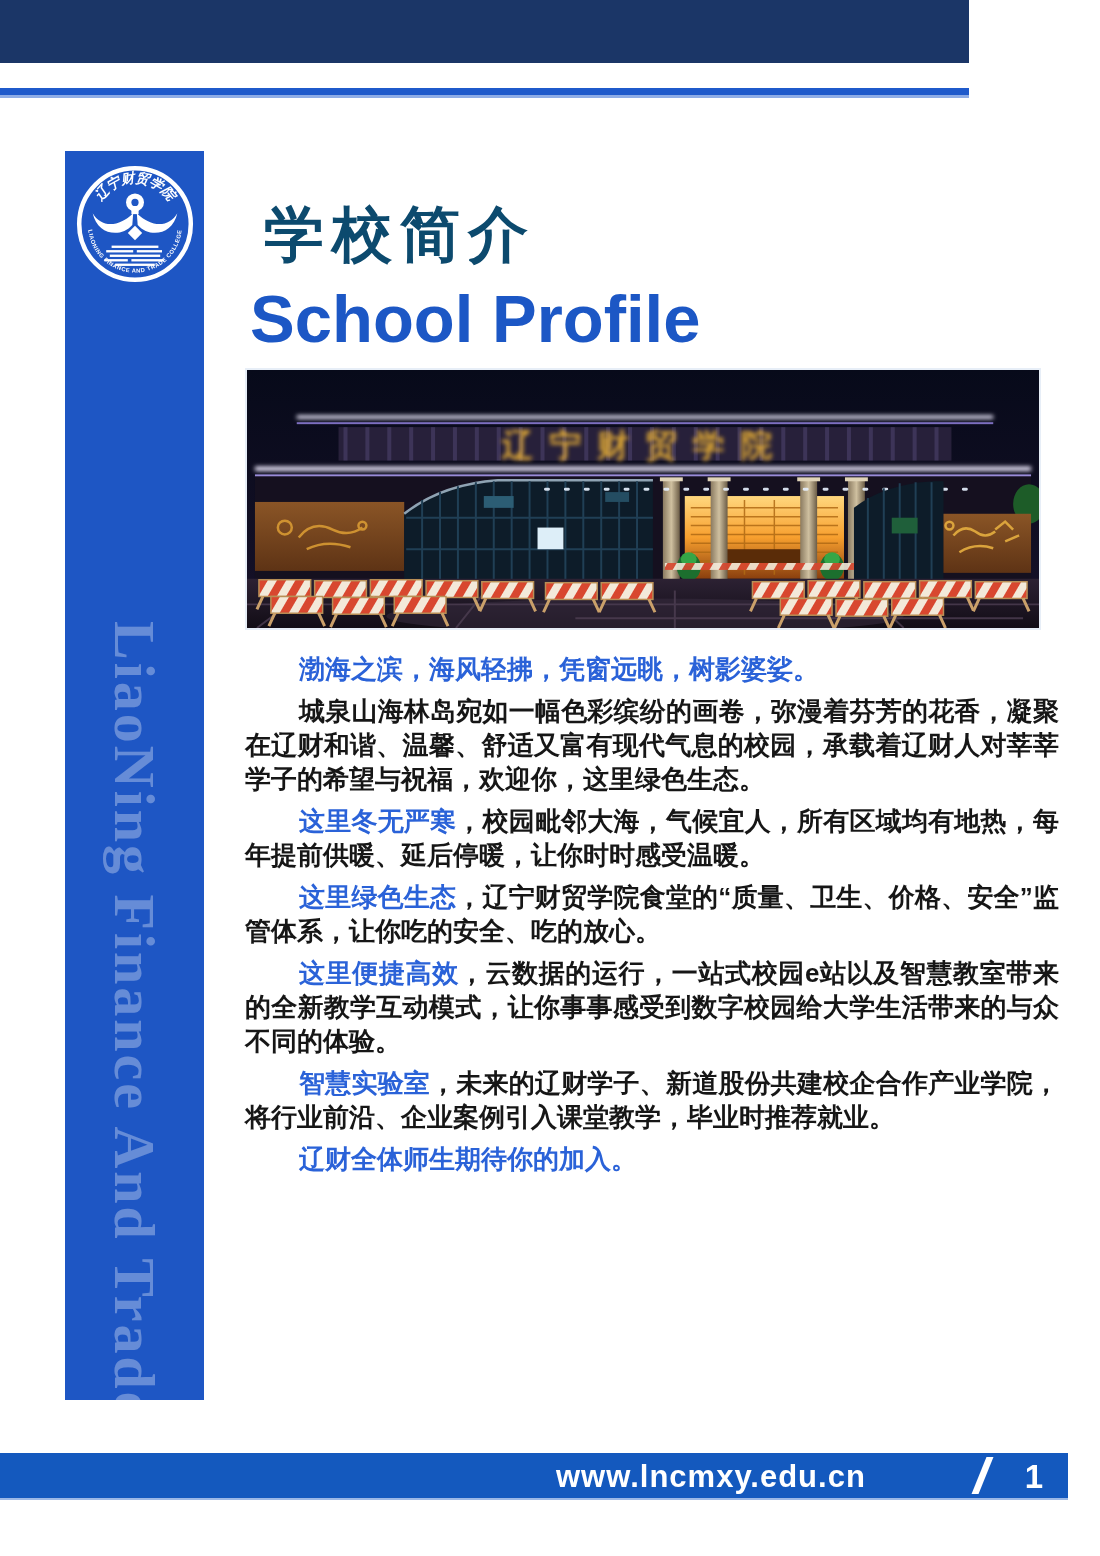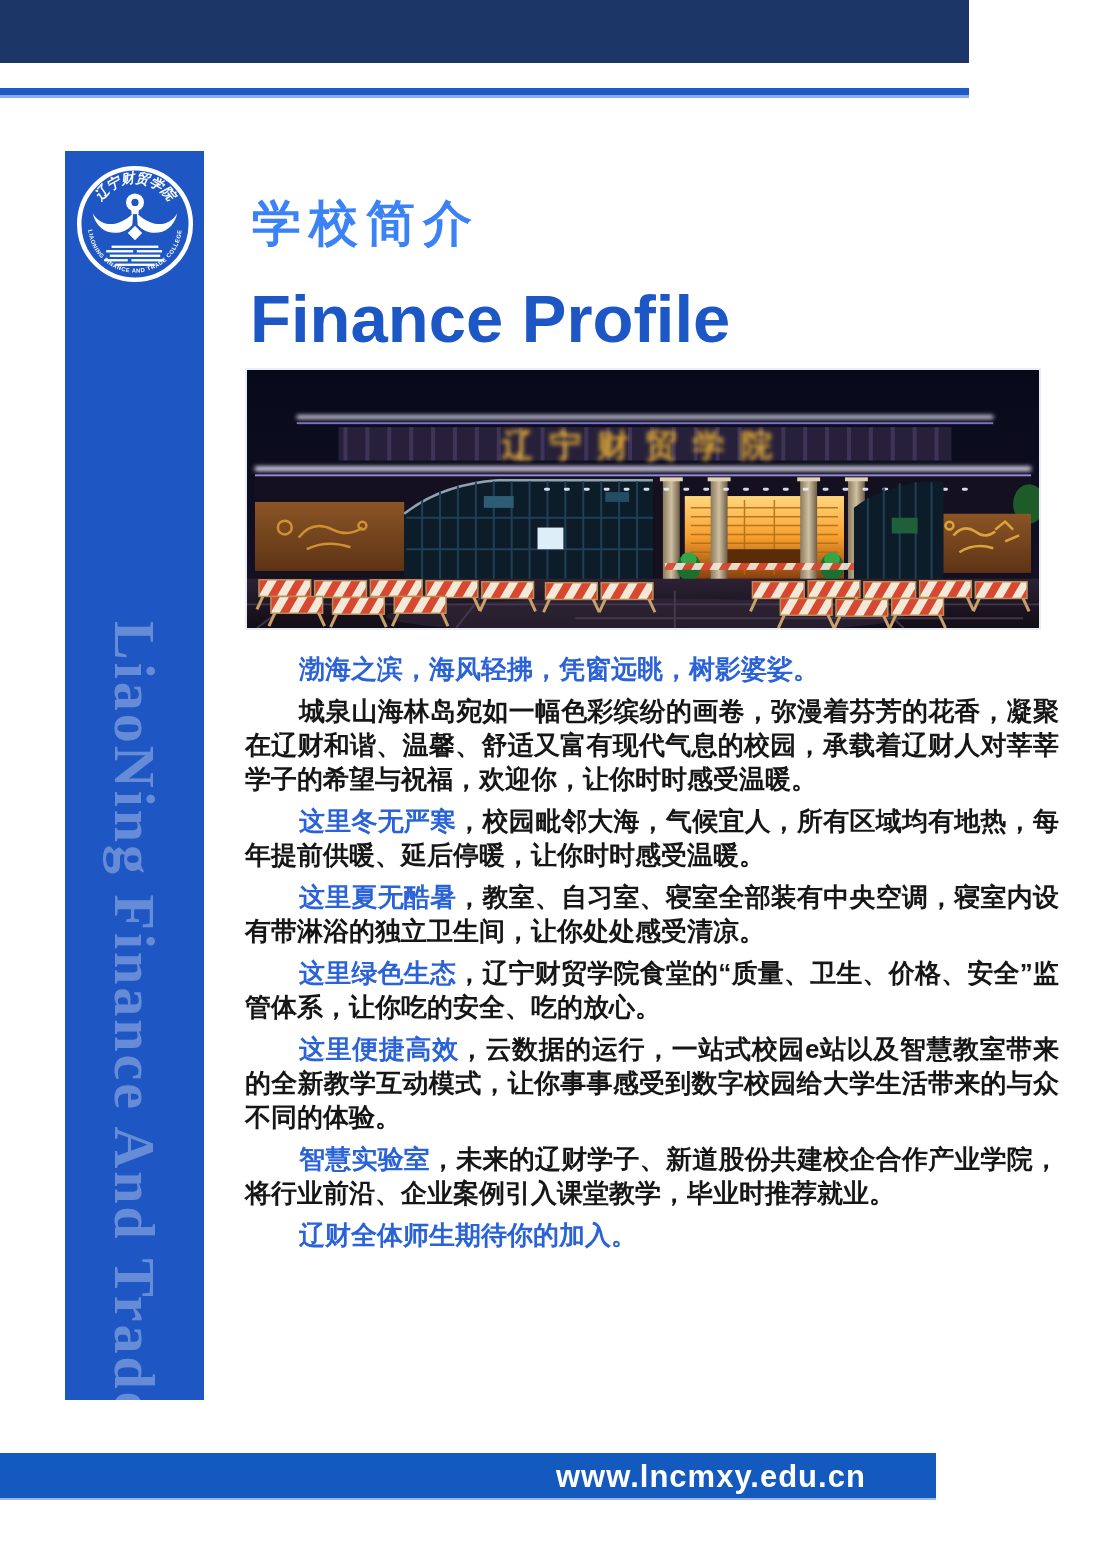--- a/index.html
+++ b/index.html
@@ -14,38 +14,38 @@
   
   .sidebar{position:absolute;left:65px;top:151px;width:139px;height:1249px;
            background:#1E56C4;overflow:hidden;}
   .logo{display:block;margin:10px auto 0 auto;width:126px;height:126px;}
   .watermark{position:absolute;top:470px;left:50%;transform:translateX(-50%);
              writing-mode:vertical-rl;white-space:nowrap;
              font-family:"Liberation Serif","DejaVu Serif",serif;font-weight:bold;
              font-size:58px;letter-spacing:3px;color:rgba(255,255,255,0.32);}
 
   
-  .title-zh{position:absolute;left:252px;top:182px;margin:0;font-size:49px;line-height:82px;
-            font-weight:800;color:#3b82f6;letter-spacing:8px;}
+  .title-zh{position:absolute;left:252px;top:182px;margin:12px;font-size:60px;line-height:82px;
+            font-weight:800;color:#0c4a6e;letter-spacing:8px;}
   .title-en{position:absolute;left:250px;top:284px;margin:0;font-size:67px;line-height:70px;
             font-weight:800;color:#1C57C5;letter-spacing:0px;}
 
   
   .photo{position:absolute;left:245px;top:368px;width:796px;height:262px;margin:0;
          box-sizing:border-box;border:2px solid #E7EEF7;background:#0a0c1e;}
   .photo svg{display:block;width:100%;height:100%;}
 
   
   .content{position:absolute;left:245px;top:644px;width:814px;color:#161616;
            font-size:26px;line-height:34px;font-weight:600;text-align:justify;}
   .content p{margin:8px 0 6px 0;text-indent:54px;}
   .content .lead{color:#2A62D8;}
 
   
-  .footer{position:absolute;left:0;top:1453px;width:936px;height:45px;background:#1459BE;
+  .footer{position:absolute;left:0;top:1453px;width:1068px;height:45px;background:#1459BE;
           border-bottom:2px solid #9CB8E6;}
   .footer .url{position:absolute;left:556px;top:6px;color:#ffffff;font-size:31px;
                font-weight:700;letter-spacing:1px;}
   .footer .slash{position:absolute;left:979px;top:4px;width:7px;height:37px;background:#ffffff;
                  transform:skewX(-22deg);}
   .footer .pagenum{position:absolute;left:1005px;top:5px;width:58px;text-align:center;
                    color:#ffffff;font-size:33px;font-weight:700;}
 </style>
 </head>
 <body>
@@ -81,21 +81,21 @@
         <rect x="48" y="114" width="44" height="2.6"></rect>
       </g>
       <text font-size="6.4" font-weight="bold" letter-spacing="0.6" fill="#ffffff" font-family="Liberation Sans, DejaVu Sans, sans-serif">
         <textPath href="#arcB" startOffset="50%" text-anchor="middle">LIAONING FINANCE AND TRADE COLLEGE</textPath>
       </text>
     </svg>
     <div class="watermark">LiaoNing Finance And Trade College</div>
   </aside>
 
   <h1 class="title-zh">学校简介</h1>
-  <h2 class="title-en">Finance Profile</h2>
+  <h2 class="title-en">School Profile</h2>
 
   <figure class="photo">
     <svg viewBox="0 0 796 262" preserveAspectRatio="none">
       <defs>
         <linearGradient id="sky" x1="0" y1="0" x2="0" y2="1">
           <stop offset="0" stop-color="#070a1a"></stop>
             <stop offset="1" stop-color="#171129"></stop>
         </linearGradient>
         <linearGradient id="plaza" x1="0" y1="0" x2="0" y2="1">
           <stop offset="0" stop-color="#2c2133"></stop>
@@ -233,23 +233,22 @@
         <use href="#barrier" x="676" y="214"></use>
       <use href="#barrier" x="732" y="215"></use>
       <use href="#barrier" x="536" y="232"></use>
         <use href="#barrier" x="592" y="233"></use>
         <use href="#barrier" x="648" y="232"></use>
     </svg>
   </figure>
 
   <main class="content">
     <p><span class="lead">渤海之滨，海风轻拂，凭窗远眺，树影婆娑。</span><span></span></p>
-    <p><span class="lead"></span><span>城泉山海林岛宛如一幅色彩缤纷的画卷，弥漫着芬芳的花香，凝聚在辽财和谐、温馨、舒适又富有现代气息的校园，承载着辽财人对莘莘学子的希望与祝福，欢迎你，让你时时感受温暖。</span></p>
+    <p><span class="lead"></span><span>城泉山海林岛宛如一幅色彩缤纷的画卷，弥漫着芬芳的花香，凝聚在辽财和谐、温馨、舒适又富有现代气息的校园，承载着辽财人对莘莘学子的希望与祝福，欢迎你，这里绿色生态。</span></p>
     <p><span class="lead">这里冬无严寒</span><span>，校园毗邻大海，气候宜人，所有区域均有地热，每年提前供暖、延后停暖，让你时时感受温暖。</span></p>
-    <p><span class="lead">这里夏无酷暑</span><span>，教室、自习室、寝室全部装有中央空调，寝室内设有带淋浴的独立卫生间，让你处处感受清凉。</span></p>
     <p><span class="lead">这里绿色生态</span><span>，辽宁财贸学院食堂的“质量、卫生、价格、安全”监管体系，让你吃的安全、吃的放心。</span></p>
     <p><span class="lead">这里便捷高效</span><span>，云数据的运行，一站式校园e站以及智慧教室带来的全新教学互动模式，让你事事感受到数字校园给大学生活带来的与众不同的体验。</span></p>
     <p><span class="lead">智慧实验室</span><span>，未来的辽财学子、新道股份共建校企合作产业学院，将行业前沿、企业案例引入课堂教学，毕业时推荐就业。</span></p>
     <p><span class="lead">辽财全体师生期待你的加入。</span><span></span></p>
   </main>
 
   <footer class="footer">
     <span class="url">www.lncmxy.edu.cn</span>
     <span class="slash"></span>
     <span class="pagenum">1</span>

